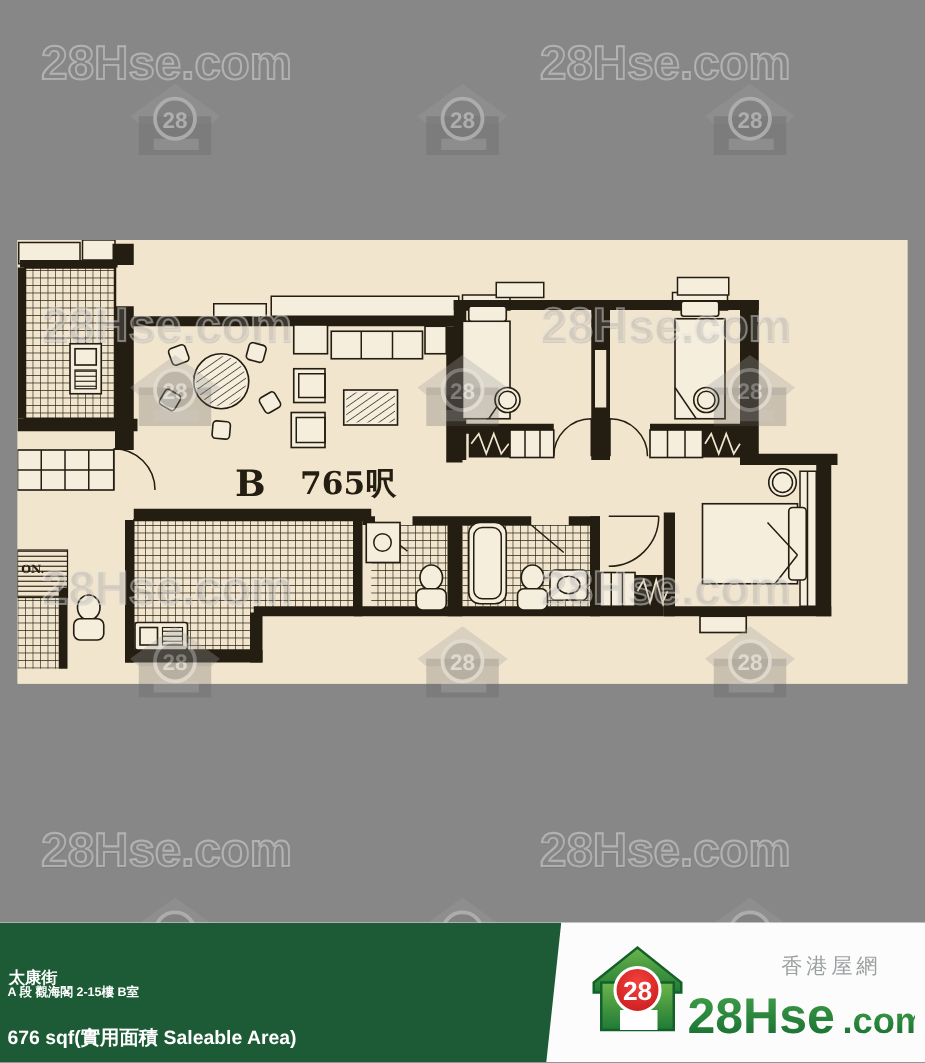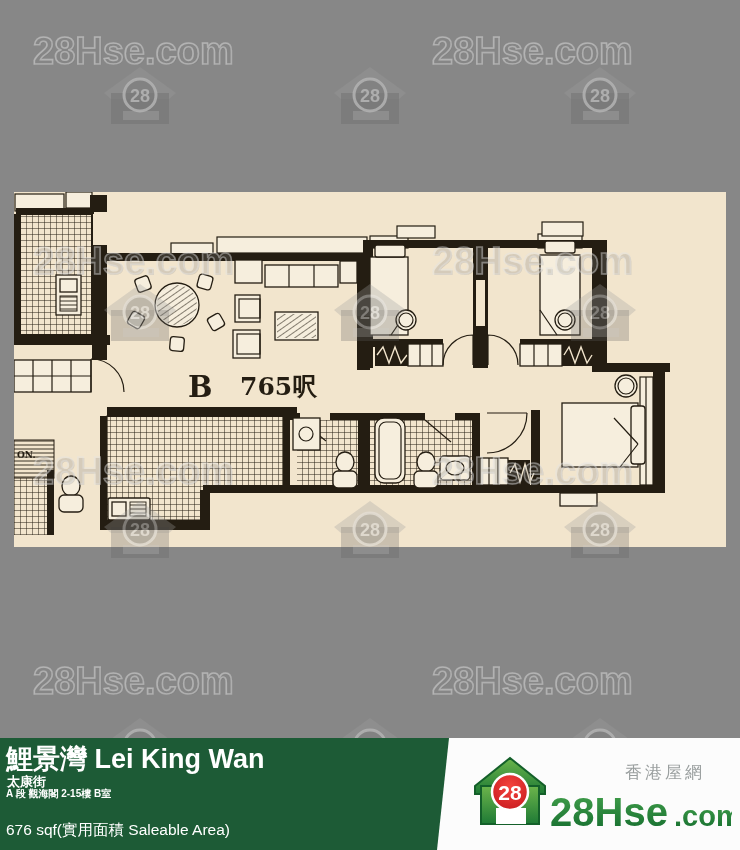--- a/index.html
+++ b/index.html
@@ -26,21 +26,21 @@
   .plan-text{font-family:"DejaVu Serif", serif;font-weight:700;fill:#241d12;}
 
   
   #footer{position:absolute;left:0;top:738px;width:740px;height:112px;background:#fcfcfc;z-index:10;}
   #footer-green{position:absolute;inset:0;background:#1d5b36;
                 clip-path:polygon(0 0,449px 0,437px 112px,0 112px);}
   .ft{position:absolute;color:#ffffff;white-space:nowrap;}
   #ft-title{left:6px;top:3px;font-size:27px;font-weight:700;}
   #ft-street{left:7px;top:35px;font-size:13px;font-weight:700;}
   #ft-address{left:6px;top:49px;font-size:10px;font-weight:600;}
-  #ft-area{left:6px;top:82px;font-size:15.5px;font-weight:400;}
+  #ft-area{left:6px;top:82px;font-size:15.5px;font-weight:700;}
   #logo{position:absolute;left:470px;top:14px;}
 </style>
 </head>
 <body>
 
 <div class="page">
 
   <div id="scan">
     <svg width="712" height="355" viewBox="0 0 712 355">
       <defs>
@@ -311,21 +311,20 @@
         <polygon points="1,27 37,1 73,27 66,33 8,33" fill="rgba(158,158,158,.55)"></polygon>
         <rect x="8" y="27" width="58" height="31" fill="rgba(96,96,96,.5)"></rect>
         <rect x="20" y="45" width="36" height="9" fill="rgba(175,175,175,.55)"></rect>
         <circle cx="37" cy="29" r="16" fill="rgba(110,110,110,.55)" stroke="rgba(215,215,215,.85)" stroke-width="3"></circle>
         <text x="37" y="36" text-anchor="middle" font-size="18" font-weight="700" font-family="Liberation Sans, sans-serif" fill="rgba(215,215,215,.9)">28</text>
       </svg>
     </div>
 
   <div id="footer">
     <div id="footer-green"></div>
-    <div id="ft-title" class="ft">鯉景灣 Lei King Wan</div>
     <div id="ft-street" class="ft">太康街</div>
     <div id="ft-address" class="ft">A 段 觀海閣 2-15樓 B室</div>
     <div id="ft-area" class="ft">676 sqf(實用面積 Saleable Area)</div>
 
     <svg id="logo" width="262" height="92" viewBox="0 0 262 92">
       <defs>
         <linearGradient id="houseG" x1="0" y1="0" x2="0" y2="1">
           <stop offset="0" stop-color="#6cb54b"></stop>
           <stop offset="1" stop-color="#1e7a35"></stop>
         </linearGradient>

